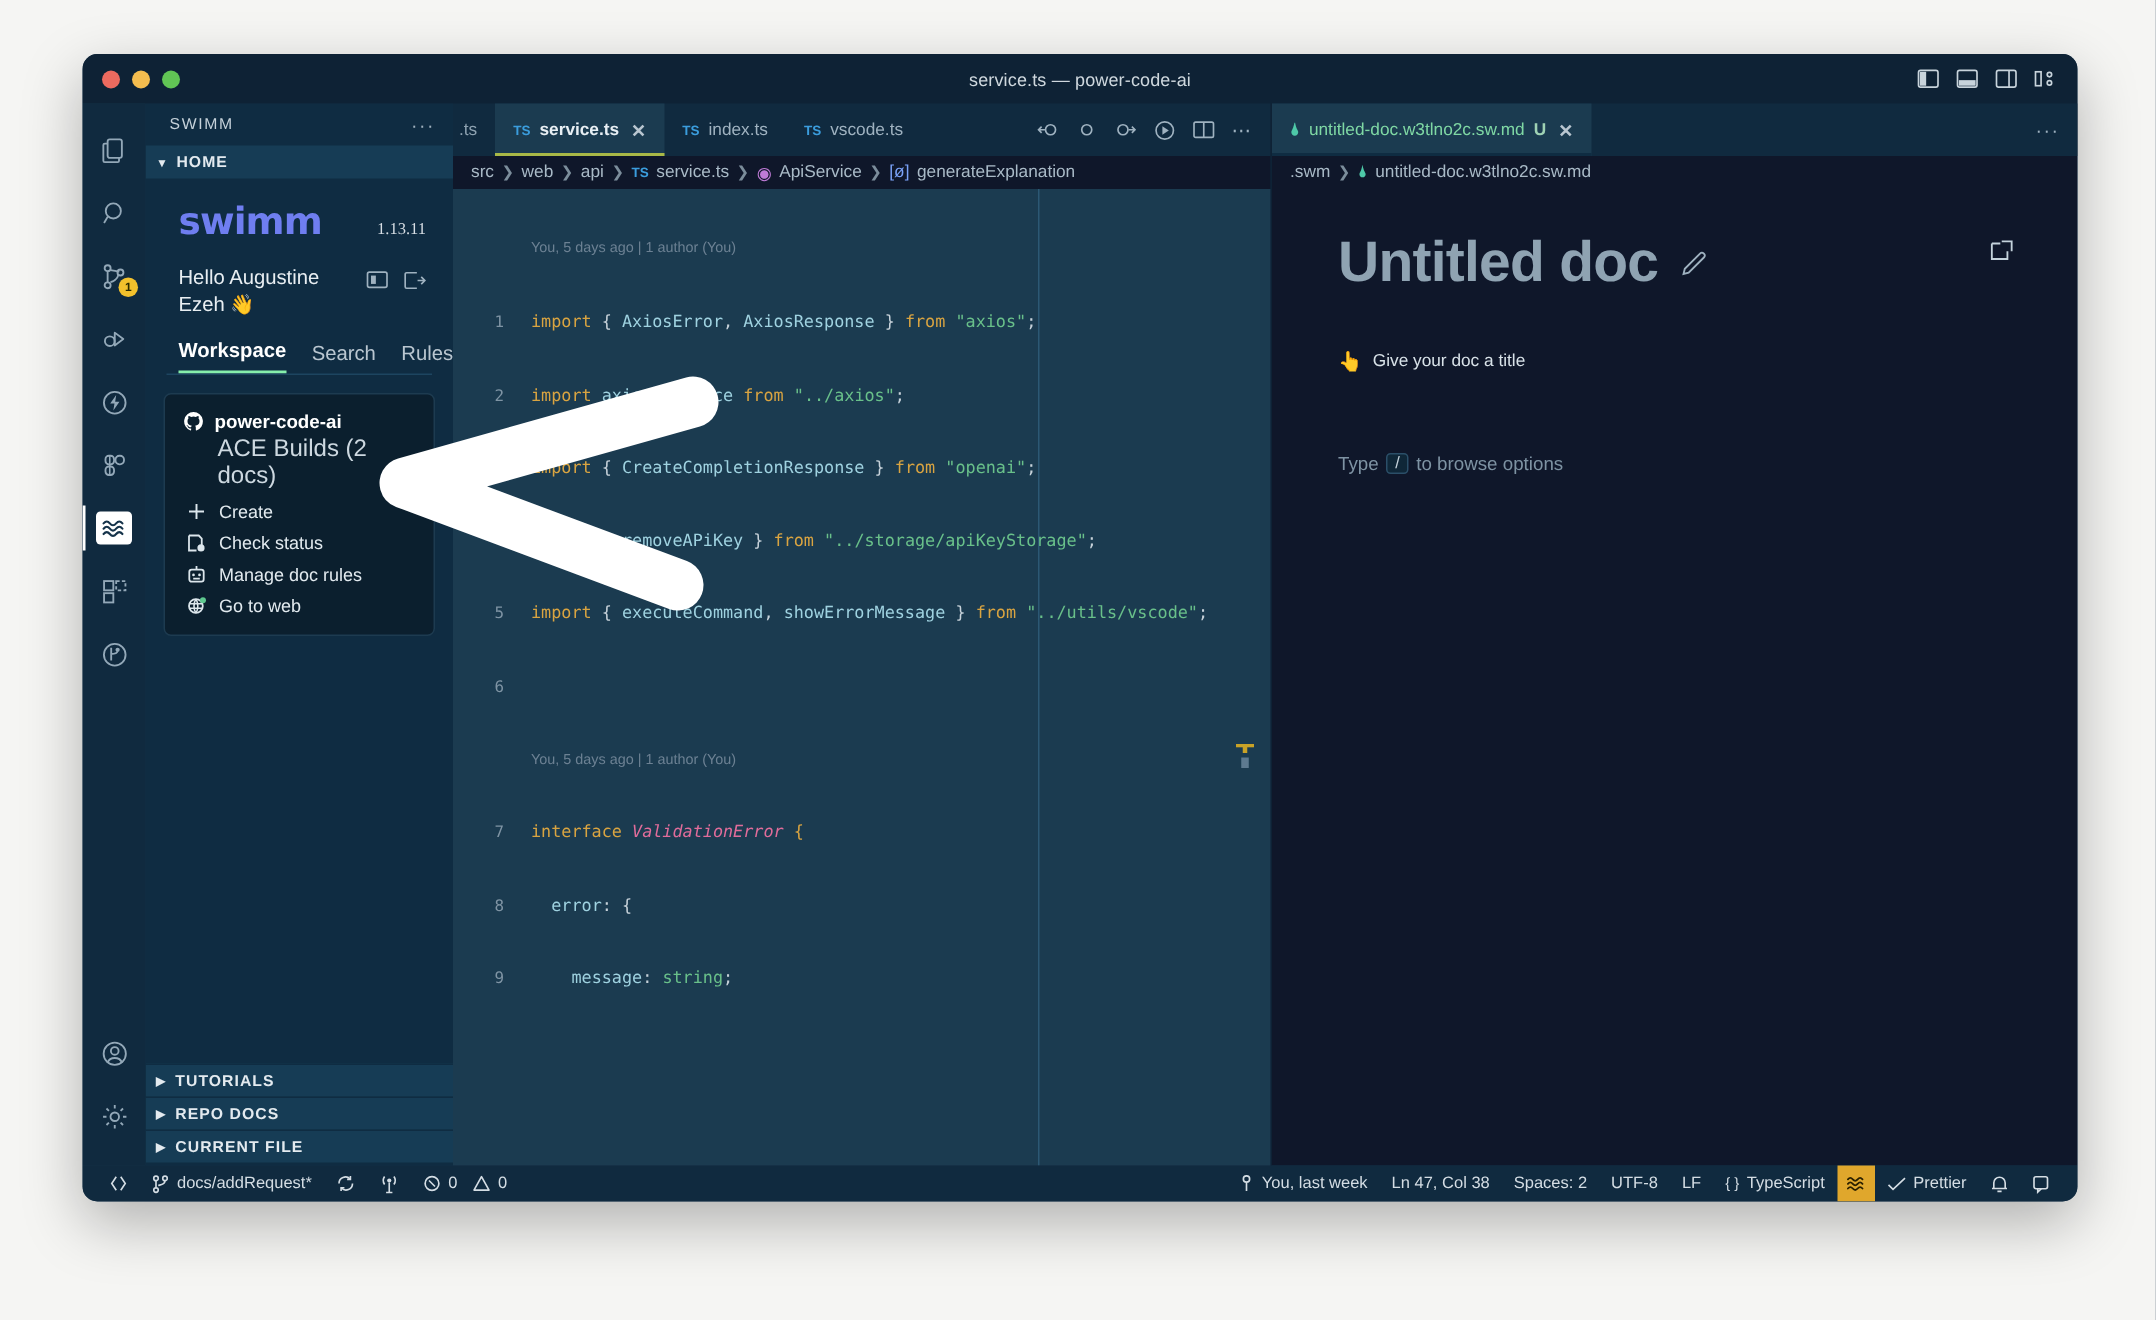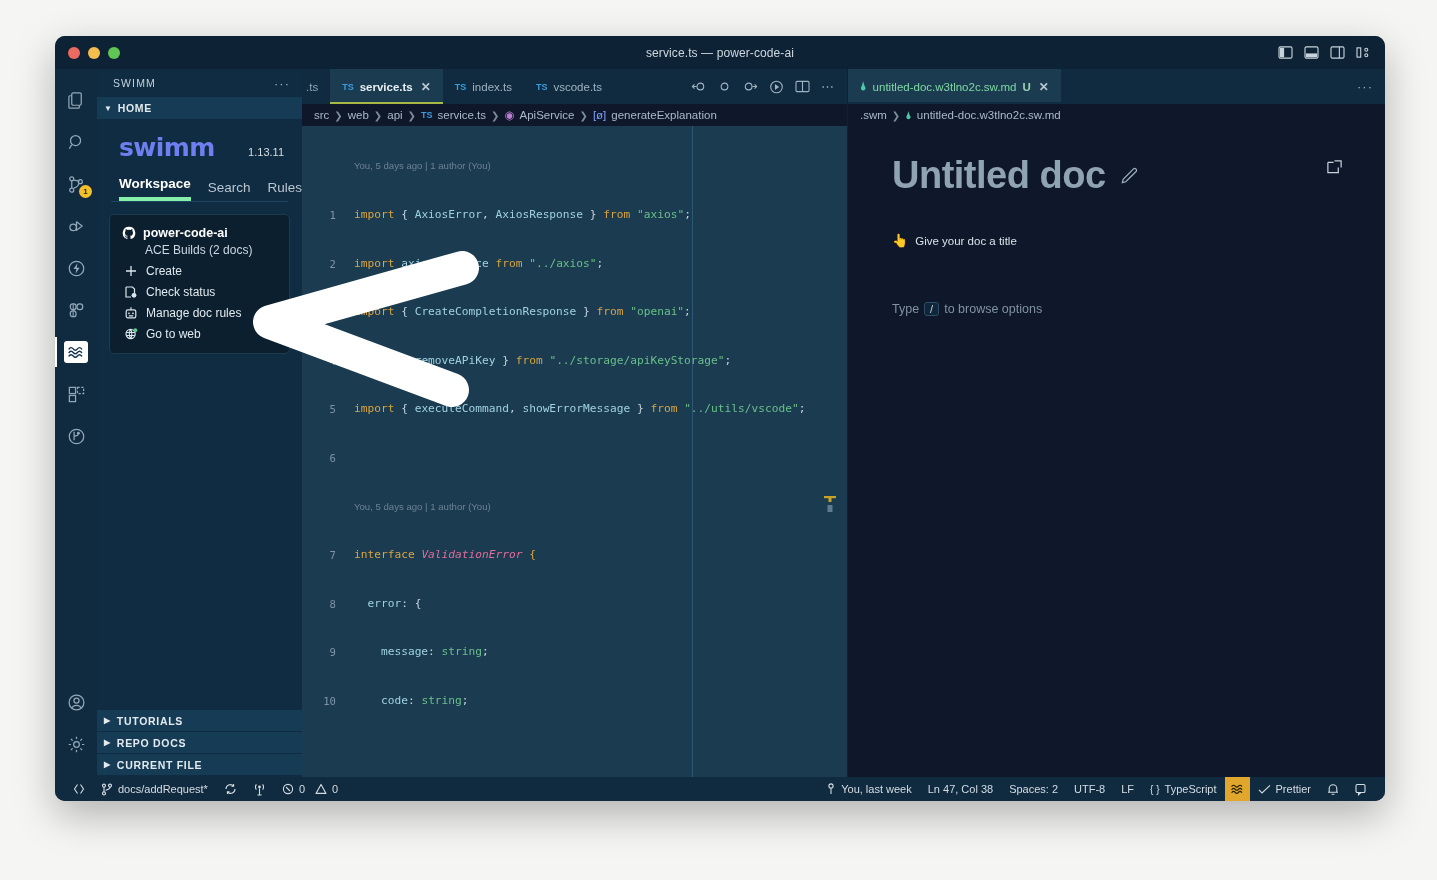--- a/index.html
+++ b/index.html
@@ -71,33 +71,33 @@
   }
   .side-dots{ letter-spacing:1px; font-size:13px; color:#9fb0bd; }
   .sect-head{
     height:22px; display:flex; align-items:center; gap:5px; padding-left:7px;
     background:#163c55; color:#e3eaef; font-size:10.5px; font-weight:bold; letter-spacing:.7px;
   }
   .chev{ font-size:8px; display:inline-block; }
   .home-body{ flex:1; padding:14px 0 0 0; overflow:hidden; display:flex; flex-direction:column;}
   .brandrow{ display:flex; align-items:baseline; justify-content:space-between; padding:0 18px 0 22px;}
   .swimm-word{ font-size:25px; font-weight:bold; color:#6f7ef0; letter-spacing:-.6px; font-family:"DejaVu Sans", sans-serif;}
-  .ver{ font-size:11px; color:#d7dee4; }
+  .ver{ font-size:11px; color:#d7dee4;font-family:Liberation Serif, serif; }
   .hello{ padding:14px 18px 0 22px; color:#e8eef2; font-size:13.5px; line-height:1.35; display:flex; justify-content:space-between; align-items:flex-start; gap:6px;}
   .hello-ic{ display:flex; gap:10px; color:#9fb2c0; padding-top:4px; }
   .tabsrow{ display:flex; gap:17px; padding:14px 18px 0 22px; align-items:flex-end; }
   .ptab{ color:#b9c6d0; font-size:13.5px; padding-bottom:6px; }
-  .ptab.sel{ color:#fff; font-weight:bold; border-bottom:4px solid #86efac; }
+  .ptab.sel{ color:#fff; font-weight:bold; border-bottom:2px solid #86efac; }
   .divider{ height:1px; background:#1d4560; margin:0 14px; }
   .card{
     margin:12px 12px 0 12px; background:#0b1f2e; border:1px solid #1d3b50;
     border-radius:5px; padding:11px 12px 12px 12px;
   }
   .repo-row{ display:flex; align-items:center; gap:7px; color:#fff; font-size:12.5px; font-weight:bold;}
-  .repo-sub{ color:#cdd8e0; font-size:12px; padding:3px 0 0 23px; }
+  .repo-sub{ color:#cdd8e0; font-size:16px; padding:3px 0 0 23px; }
   .menu-item{
     display:flex; align-items:center; gap:8px; color:#e2eaef; font-size:12px;
     padding:7px 0 0 2px;
   }
   .menu-item svg{ flex:0 0 auto; }
   .side-foot{ padding-bottom:2px; }
   .foot-item{
     height:22px; display:flex; align-items:center; gap:6px; padding-left:7px;
     background:#163c55; color:#e3eaef; font-size:10.5px; font-weight:bold; letter-spacing:.7px;
     border-top:1px solid #0f2c42;
@@ -317,20 +317,37 @@
           <span class="chev">▼</span>
           <span>HOME</span>
         </div>
 
         <div class="home-body">
           <div class="brandrow">
             <span class="swimm-word">swimm</span>
             <span class="ver">1.13.11</span>
           </div>
 
+          <div class="hello">
+            <span><span>Hello Augustine Ezeh</span> <span class="emoji">👋</span></span>
+            <span class="hello-ic">
+              <span>
+                <svg width="15" height="13" viewBox="0 0 16 14">
+                    <rect x="1" y="1.5" width="14" height="11" rx="1.4" fill="none" stroke="currentColor" stroke-width="1.2"></rect>
+                    <rect x="3.5" y="4" width="3.5" height="6" fill="currentColor"></rect>
+                  </svg>
+              </span>
+              <span>
+                <svg width="15" height="14" viewBox="0 0 16 14">
+                    <path d="M9.5 1.5H2.2A1 1 0 0 0 1.2 2.5v9a1 1 0 0 0 1 1h7.3" fill="none" stroke="currentColor" stroke-width="1.2"></path>
+                    <path d="M10 7h5M12.6 4.4L15.2 7l-2.6 2.6" fill="none" stroke="currentColor" stroke-width="1.2"></path>
+                  </svg>
+              </span>
+            </span>
+          </div>
 
           <div class="tabsrow">
             <span class="ptab sel">Workspace</span>
             <span class="ptab">Search</span>
             <span class="ptab">Rules</span>
           </div>
           <div class="divider"></div>
 
           <div class="card">
             <div class="repo-row">
@@ -479,21 +496,20 @@
               <div class="ln"><span class="gut">1</span><span class="src"><span class="kw">import</span><span class="pun"> { </span><span class="var">AxiosError</span><span class="pun">, </span><span class="var">AxiosResponse</span><span class="pun"> } </span><span class="kw">from</span> <span class="str">"axios"</span><span class="pun">;</span></span></div>
               <div class="ln"><span class="gut">2</span><span class="src"><span class="kw">import</span> <span class="var">axiosInstance</span> <span class="kw">from</span> <span class="str">"../axios"</span><span class="pun">;</span></span></div>
               <div class="ln"><span class="gut">3</span><span class="src"><span class="kw">import</span><span class="pun"> { </span><span class="var">CreateCompletionResponse</span><span class="pun"> } </span><span class="kw">from</span> <span class="str">"openai"</span><span class="pun">;</span></span></div>
               <div class="ln"><span class="gut">4</span><span class="src"><span class="kw">import</span><span class="pun"> { </span><span class="var">removeAPiKey</span><span class="pun"> } </span><span class="kw">from</span> <span class="str">"../storage/apiKeyStorage"</span><span class="pun">;</span></span></div>
               <div class="ln"><span class="gut">5</span><span class="src"><span class="kw">import</span><span class="pun"> { </span><span class="var">executeCommand</span><span class="pun">, </span><span class="var">showErrorMessage</span><span class="pun"> } </span><span class="kw">from</span> <span class="str">"../utils/vscode"</span><span class="pun">;</span></span></div>
               <div class="ln"><span class="gut">6</span><span class="src"></span></div>
               <div class="ln"><span class="gut"></span><span class="src blame">You, 5 days ago | 1 author (You)</span></div>
               <div class="ln"><span class="gut">7</span><span class="src"><span class="cls">interface</span> <span class="typ ital">ValidationError</span> <span class="kw">{</span></span></div>
               <div class="ln"><span class="gut">8</span><span class="src">  <span class="var">error</span><span class="pun">: {</span></span></div>
               <div class="ln"><span class="gut">9</span><span class="src">    <span class="var">message</span><span class="pun">: </span><span class="str">string</span><span class="pun">;</span></span></div>
-              <div class="ln"><span class="gut">10</span><span class="src">    <span class="var">code</span><span class="pun">: </span><span class="str">string</span><span class="pun">;</span></span></div>
               
               
               
               
               
               
               
               
               
               

